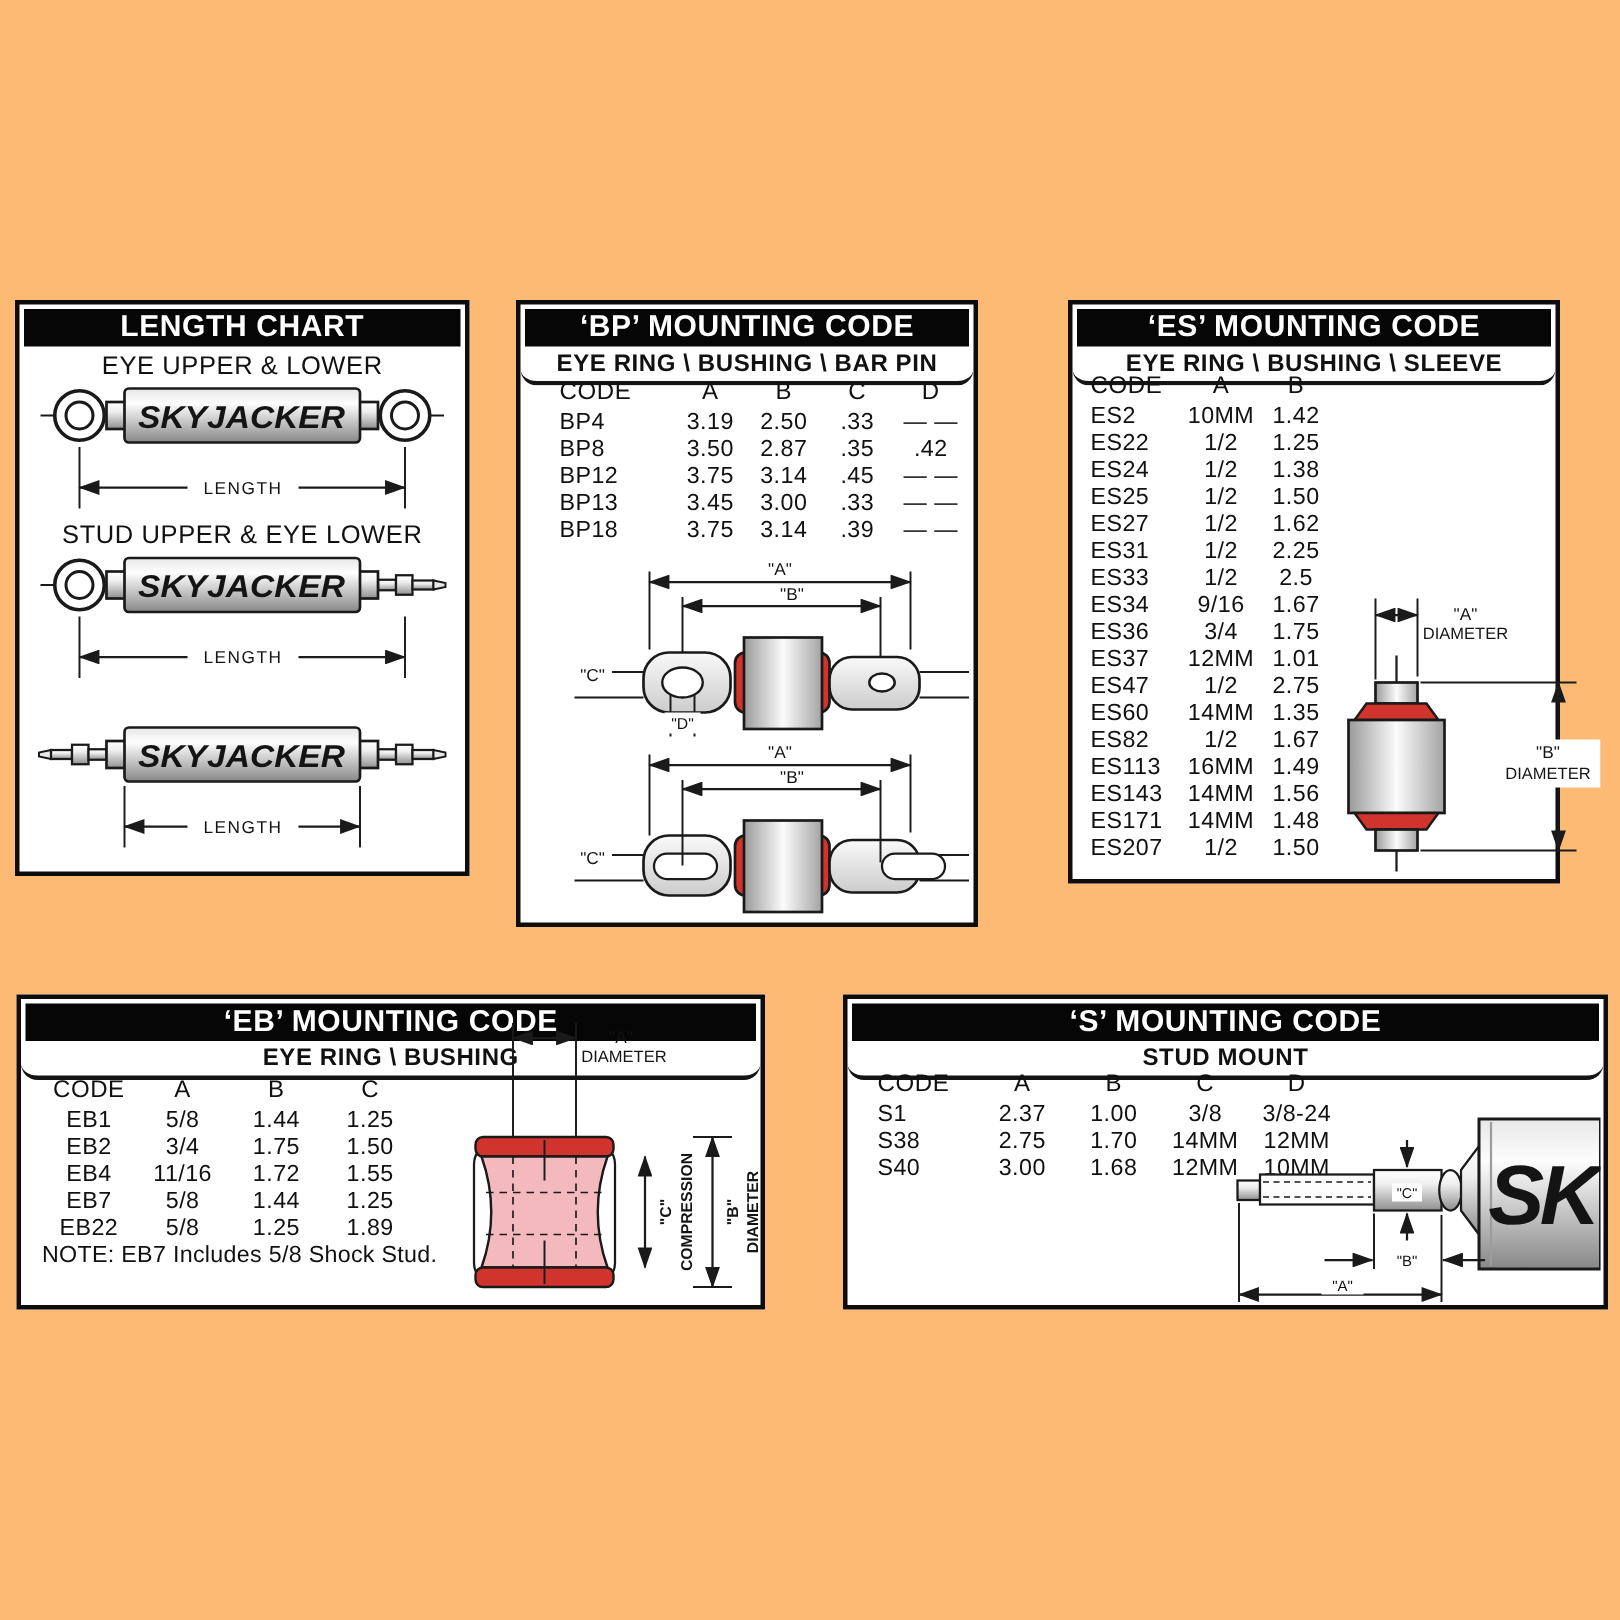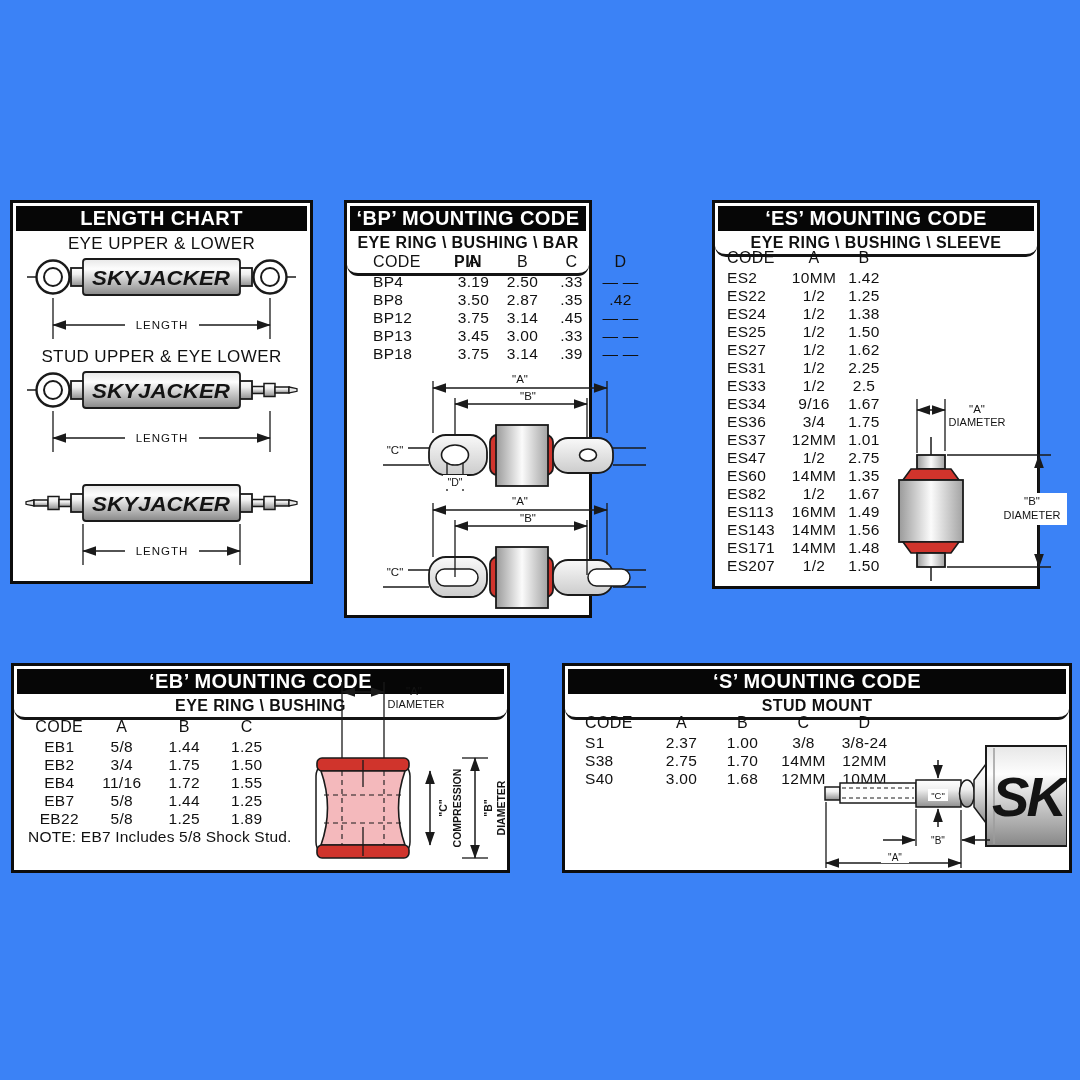--- a/index.html
+++ b/index.html
@@ -1,16 +1,16 @@
 <!DOCTYPE html>
 <html><head>
 <meta charset="utf-8">
 <style>
   html,body{margin:0;padding:0;background:#fff;}
-  .page{position:relative;width:1080px;height:1080px;background:#3b82f6;overflow:hidden;
+  .page{position:relative;width:1080px;height:1080px;background:#fdba74;overflow:hidden;
         font-family:"Liberation Sans", sans-serif;color:#111;}
   .panel{position:absolute;border:3px solid #0d0d0d;background:#fff;box-sizing:border-box;}
   .ptitle{margin:3px 3px 0 3px;background:#060606;color:#fff;text-align:center;
           font-weight:bold;font-size:20px;line-height:25px;letter-spacing:.4px;}
   .psub{text-align:center;font-weight:bold;font-size:16px;line-height:19px;
         padding:2px 0 2px;border-bottom:3px solid #141414;letter-spacing:.4px;border-radius:11px;}
   .sechead{position:absolute;width:100%;text-align:center;font-weight:normal;
            font-size:17px;letter-spacing:.4px;}
   table.dt{position:absolute;border-collapse:collapse;table-layout:fixed;}
   table.dt th{font-weight:normal;font-size:16px;text-align:center;padding:0 0 2px 0;letter-spacing:.4px;}
@@ -126,21 +126,21 @@
       <rect x="70" y="8" width="157" height="36" rx="3" fill="url(#gB)" class="oln"></rect>
       <text x="148" y="34" text-anchor="middle" font-size="21" font-weight="bold" font-style="italic" fill="#d0342c" textLength="138" lengthAdjust="spacingAndGlyphs">SKYJACKER</text>
       <line class="ext" x1="70" y1="47" x2="70" y2="88"></line>
         <line class="ext" x1="227" y1="47" x2="227" y2="88"></line>
       <line class="dim" x1="70" y1="74" x2="227" y2="74" marker-start="url(#ah)" marker-end="url(#ah)"></line>
       <rect x="112" y="64" width="74" height="19" fill="#fff"></rect>
       <text class="lbl" x="149" y="78" text-anchor="middle" letter-spacing="1">LENGTH</text>
     </svg>
   </section>
 
-  <section class="panel" style="left:344px;top:200px;width:248px;height:418px;">
+  <section class="panel" style="left:344px;top:200px;width:308px;height:418px;">
     <div class="ptitle">‘BP’ MOUNTING CODE</div>
     <div class="psub">EYE RING \ BUSHING \ BAR PIN</div>
     <table class="dt bp-t">
         <thead>
           <tr>
             <th>CODE</th>
             <th>A</th>
             <th>B</th>
             <th>C</th>
             <th>D</th>

